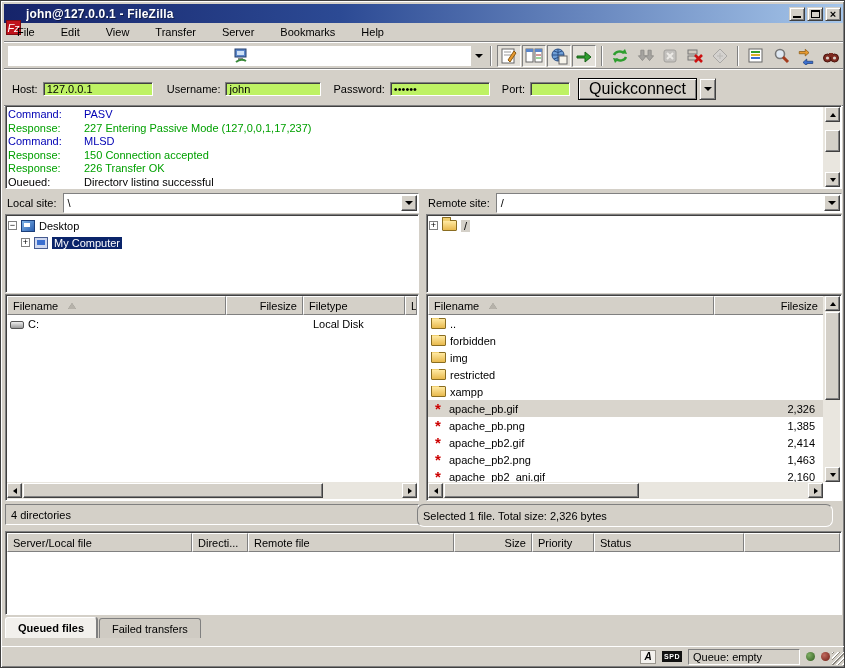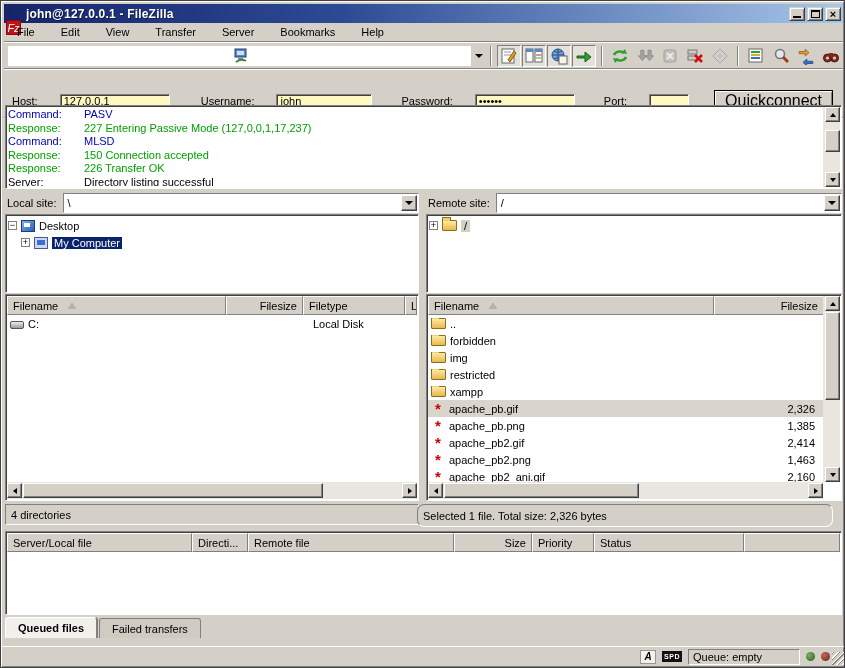--- a/index.html
+++ b/index.html
@@ -4,21 +4,21 @@
 <style>
   html,body{margin:0;padding:0;background:#9a9a9a;}
   *{box-sizing:border-box;font-family:"Liberation Sans","DejaVu Sans",sans-serif;}
   .window{position:relative;width:845px;height:668px;background:#d4d0c8;
     border:1px solid #404040;box-shadow:inset 1px 1px 0 #fff, inset -1px -1px 0 #808080;
     overflow:hidden;font-size:11px;color:#000;}
   .abs{position:absolute;}
   .raised2{border:1px solid;border-color:#d4d0c8 #404040 #404040 #d4d0c8;box-shadow:inset 1px 1px 0 #fff, inset -1px -1px 0 #808080;background:#d4d0c8;}
   .sunken{border:1px solid;border-color:#808080 #ffffff #ffffff #808080;}
   .sunken2{border:1px solid;border-color:#808080 #fff #fff #808080;box-shadow:inset 1px 1px 0 #404040;background:#fff;}
-  .field{border:1px solid;border-color:#808080 #fff #fff #808080;box-shadow:inset 1px 1px 0 #404040;background:#fef9c3;padding:0 3px;font-size:11px;}
+  .field{border:1px solid;border-color:#808080 #fff #fff #808080;box-shadow:inset 1px 1px 0 #404040;background:#bef264;padding:0 3px;font-size:11px;}
   
   .titlebar{left:3px;top:3px;width:839px;height:19px;
     background:linear-gradient(to right,#16246a 0%,#2c4a94 40%,#a6c6ea 100%);
     display:flex;align-items:center;padding:0 2px;color:#fff;}
   .fz-logo{width:15px;height:15px;background:#c0121b;border:1px solid #7e0b10;color:#fff;
     font-weight:normal;font-size:11px;display:flex;align-items:center;justify-content:center;font-style:italic;margin-top:28px;}
   .title-text{margin-left:5px;font-weight:bold;font-size:12px;letter-spacing:.2px;flex:1;
     text-shadow:1px 1px 0 rgba(0,0,0,.4);white-space:nowrap;overflow:hidden;}
   .tb-ctl{width:16px;height:14px;margin-left:2px;display:flex;align-items:center;justify-content:center;
     font-size:9px;font-weight:bold;color:#000;}
@@ -32,22 +32,22 @@
   .toolbar{left:3px;top:42px;width:839px;height:26px;display:flex;align-items:center;padding-left:4px;gap:1px;
     border-bottom:1px solid #808080;box-shadow:0 1px 0 #fff;}
   .tb-sep{width:2px;height:20px;margin:0 4px;border-left:1px solid #808080;border-right:1px solid #fff;}
   .tb-btn{width:24px;height:22px;display:flex;align-items:center;justify-content:center;border:1px solid transparent;}
   .tb-btn.pressed{border-color:#808080 #fff #fff #808080;background:#e4e1da;}
   .tb-btn.combo{width:24px;}
   .tb-caret{width:13px;height:22px;display:flex;align-items:center;justify-content:center;}
   .caret-down{width:0;height:0;border-left:4px solid transparent;border-right:4px solid transparent;border-top:4px solid #000;}
   .dis{filter:grayscale(1) opacity(.55);}
   
-  .qcbar{left:3px;top:84px;width:839px;height:33px;display:flex;align-items:center;padding-left:8px;
-    border-bottom:1px solid #808080;box-shadow:0 1px 0 #fff;gap:17px;}
+  .qcbar{left:3px;top:72px;width:839px;height:33px;display:flex;align-items:center;padding-left:8px;
+    border-bottom:1px solid #808080;box-shadow:0 1px 0 #fff;}
   .qc-label{margin-right:5px;}
   .qc-btn{height:22px;padding:0 10px;background:#d4d0c8;border:1px solid #000;
     box-shadow:inset 1px 1px 0 #fff, inset -1px -1px 0 #808080;font-size:16px;}
   .qc-drop{width:17px;height:22px;display:flex;align-items:center;justify-content:center;margin-left:2px;}
   
   .logbox{left:4px;top:104px;width:837px;height:84px;background:#fff;}
   .log-lines{position:absolute;left:2px;top:2px;right:19px;bottom:2px;overflow:hidden;line-height:13.5px;white-space:nowrap;}
   .log-line{display:flex;}
   .log-label{width:76px;flex:none;}
   .lc{color:#0000b4;} .lr{color:#00a000;} .ls{color:#000;}
@@ -308,21 +308,21 @@
         </div>
       <div class="log-line lr">
           <span class="log-label">Response:</span>
           <span>150 Connection accepted</span>
         </div>
       <div class="log-line lr">
           <span class="log-label">Response:</span>
           <span>226 Transfer OK</span>
         </div>
       <div class="log-line ls">
-          <span class="log-label">Server:</span>
+          <span class="log-label">Queued:</span>
           <span>Directory listing successful</span>
         </div>
     </div>
     <div class="vsb" style="right:1px;top:1px;bottom:1px;">
       <div class="sb-btn" style="top:0;right:0;">
           <div class="tri-up"></div>
         </div>
       <div class="sb-thumb" style="right:0;bottom:35px;width:15px;height:22px;"></div>
       <div class="sb-btn" style="bottom:0;right:0;">
           <div class="tri-down"></div>

